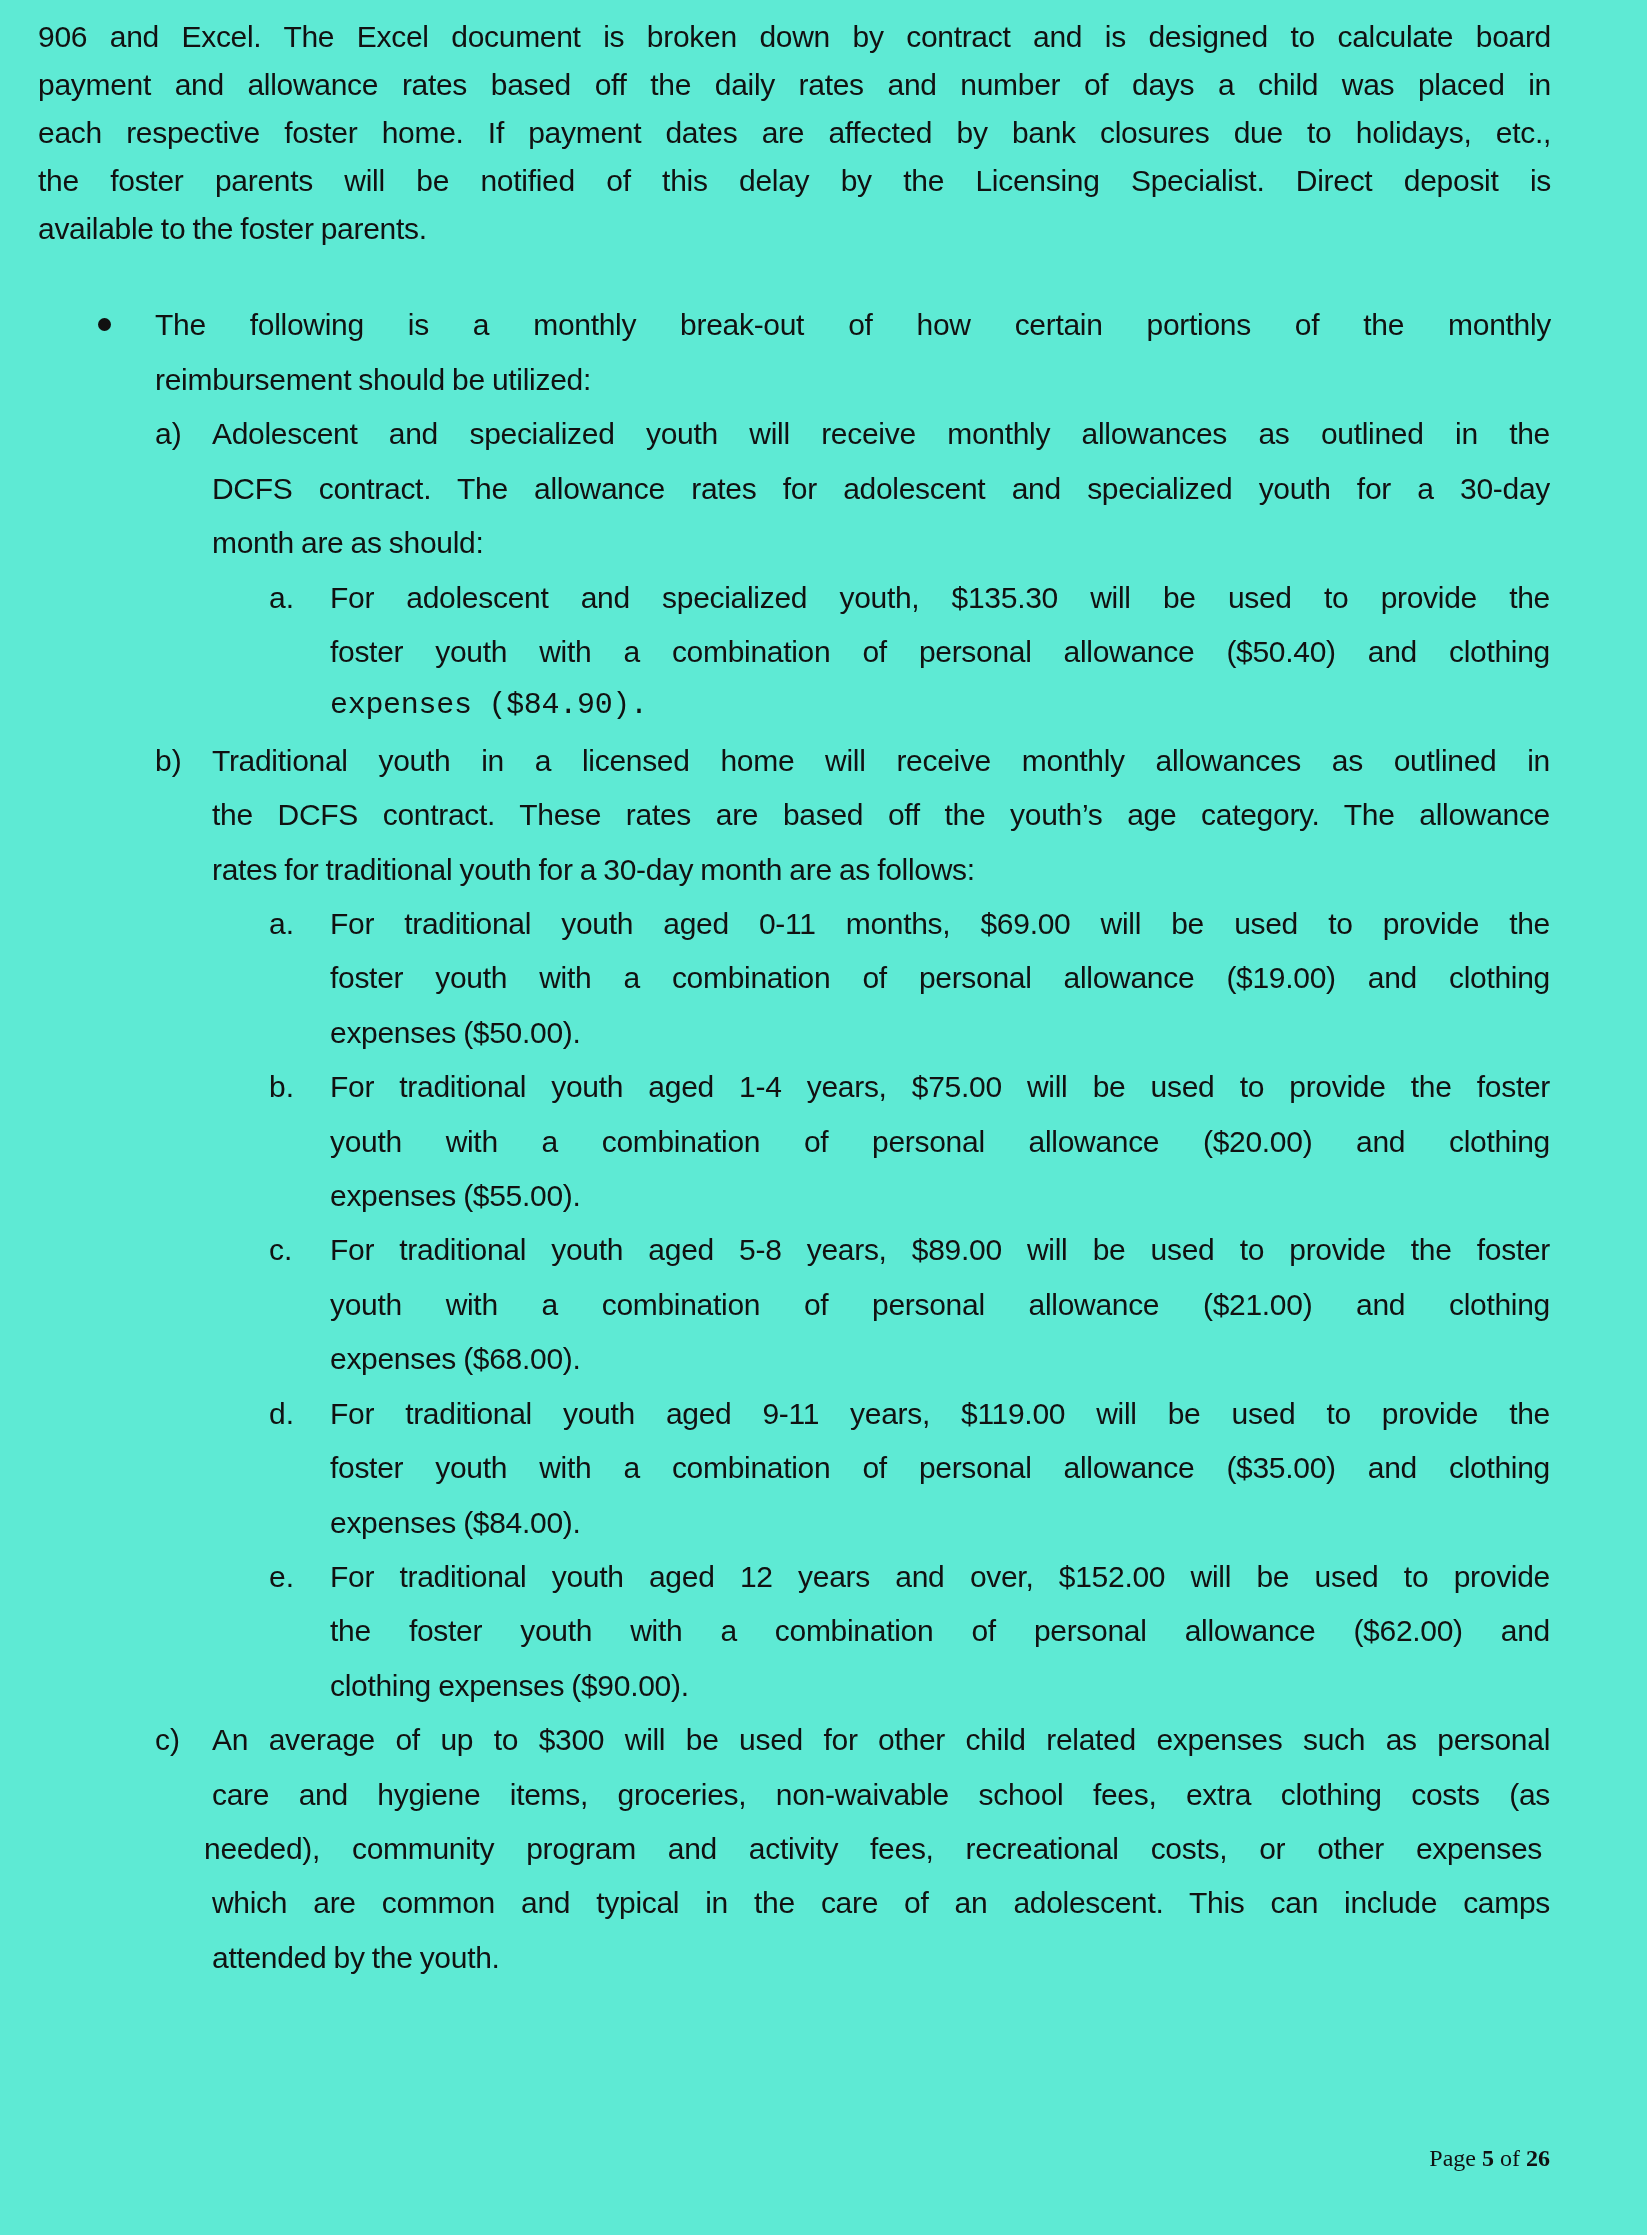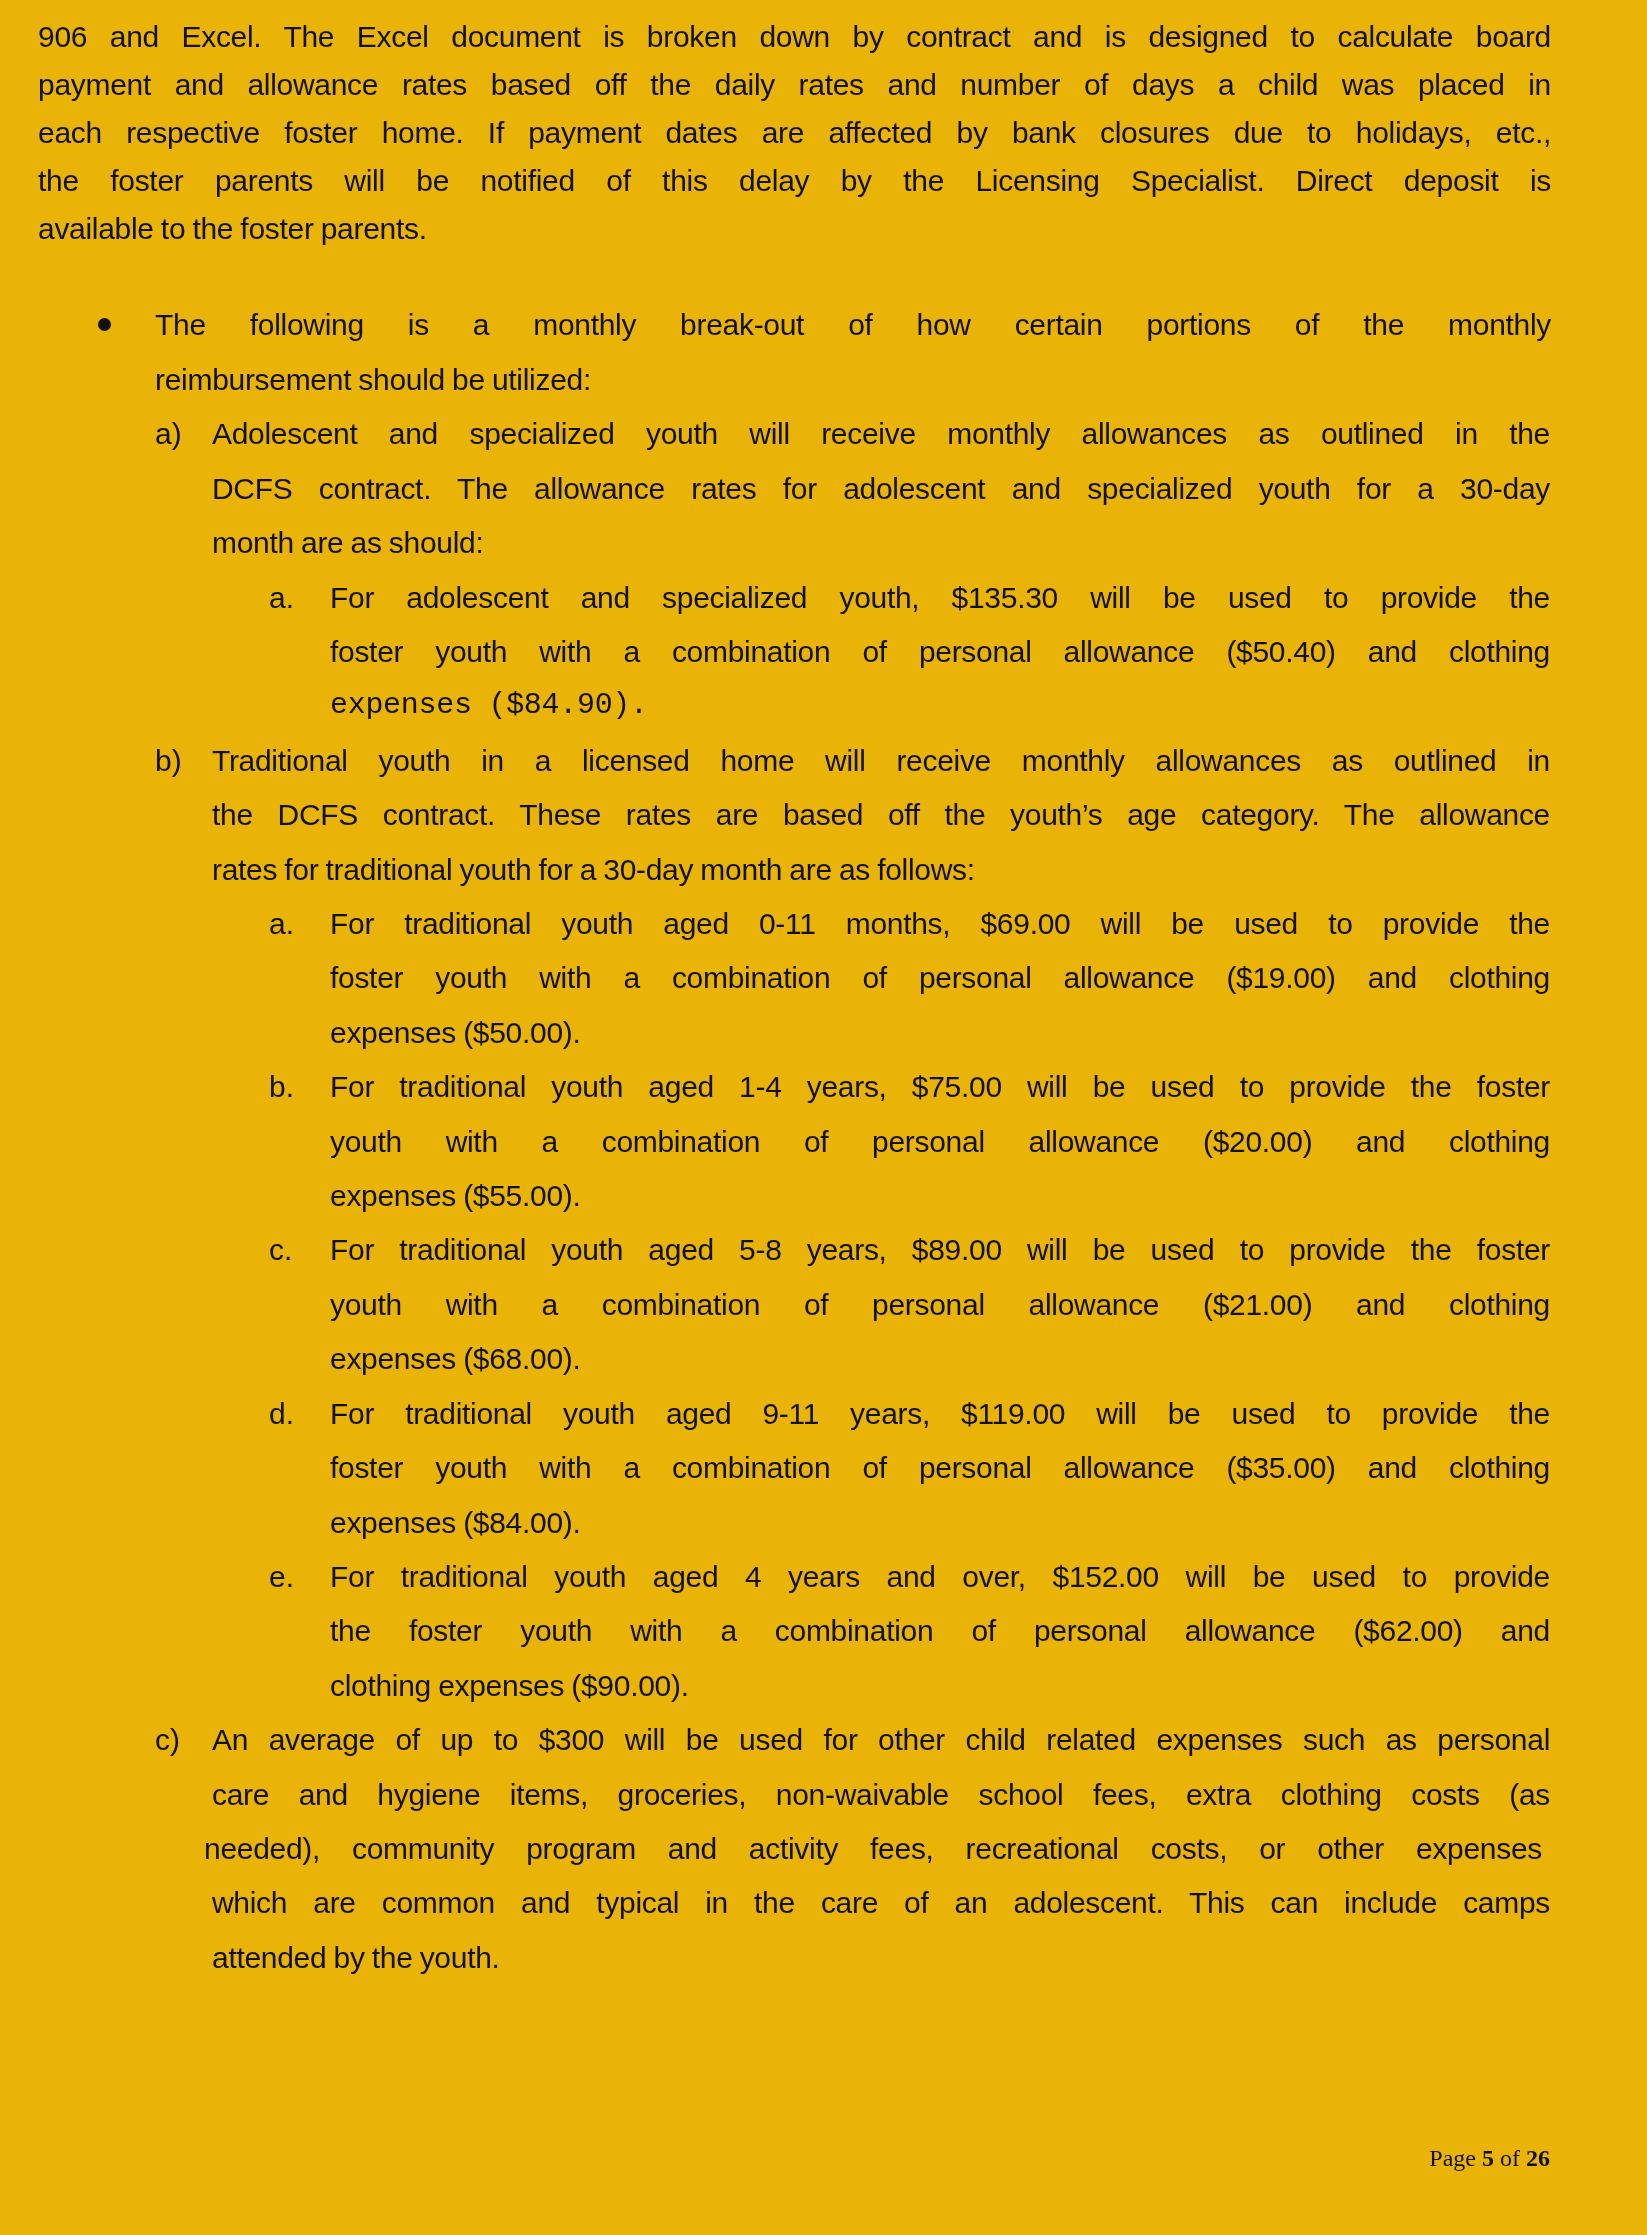--- a/index.html
+++ b/index.html
@@ -1,17 +1,17 @@
 <!DOCTYPE html>
 <html style="font-size:14px"><head>
 <meta charset="utf-8">
 <style>
   html, body { margin: 0; padding: 0; background: #ffffff; }
   body { width: 1647px; height: 2236px; position: relative; overflow: hidden; color: #111111; }
-  .page { position: absolute; left: 0; top: 0; width: 1647px; height: 2236px; background: #eab308; }
+  .page { position: absolute; left: 0; top: 0; width: 1647px; height: 2236px; background: #5eead4; }
   .ln {
     position: absolute;
     font-family: "Liberation Sans", sans-serif;
     font-size: 30px;
     line-height: 35px;
     white-space: nowrap;
     color: #111111;
     letter-spacing: -0.3px;
     word-spacing: -0.9px;
   }
@@ -89,21 +89,21 @@
           <div class="ln" style="left: 330px; top: 1341px; text-align: center;">expenses ($68.00).</div>
         </div>
         <div>
           <div class="marker" style="left: 269px; top: 1396px;">d.</div>
           <div class="ln just" style="left: 330px; top: 1396px; width: 1220px;">For traditional youth aged 9-11 years, $119.00 will be used to provide the</div>
           <div class="ln just" style="left: 330px; top: 1450px; width: 1220px;">foster youth with a combination of personal allowance ($35.00) and clothing</div>
           <div class="ln" style="left: 330px; top: 1505px;">expenses ($84.00).</div>
         </div>
         <div>
           <div class="marker" style="left: 269px; top: 1559px;">e.</div>
-          <div class="ln just" style="left: 330px; top: 1559px; width: 1220px;">For traditional youth aged 4 years and over, $152.00 will be used to provide</div>
+          <div class="ln just" style="left: 330px; top: 1559px; width: 1220px;">For traditional youth aged 12 years and over, $152.00 will be used to provide</div>
           <div class="ln just" style="left: 330px; top: 1613px; width: 1220px;">the foster youth with a combination of personal allowance ($62.00) and</div>
           <div class="ln" style="left: 330px; top: 1668px;">clothing expenses ($90.00).</div>
         </div>
       </div>
       <div>
         <div class="marker" style="left: 155px; top: 1722px;">c)</div>
         <div class="ln just" style="left: 212px; top: 1722px; width: 1338px;">An average of up to $300 will be used for other child related expenses such as personal</div>
         <div class="ln just" style="left: 212px; top: 1777px; width: 1338px;">care and hygiene items, groceries, non-waivable school fees, extra clothing costs (as</div>
         <div class="ln just" style="left: 204px; top: 1831px; width: 1338px;">needed), community program and activity fees, recreational costs, or other expenses</div>
         <div class="ln just" style="left: 212px; top: 1885px; width: 1338px;">which are common and typical in the care of an adolescent.  This can include camps</div>

